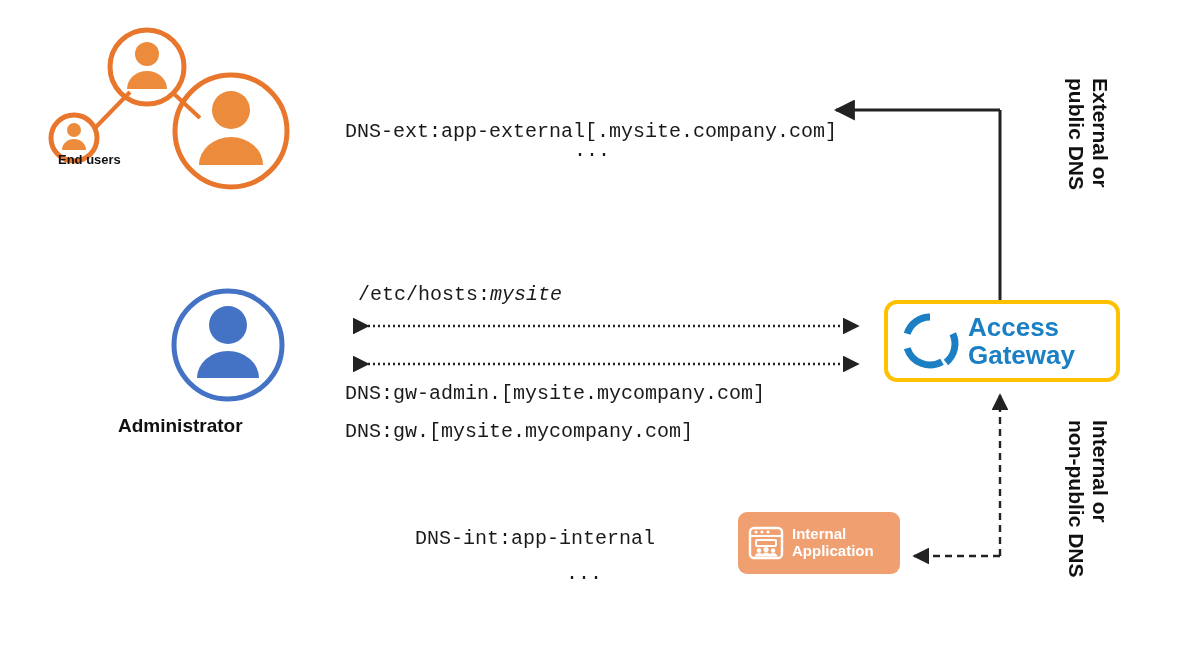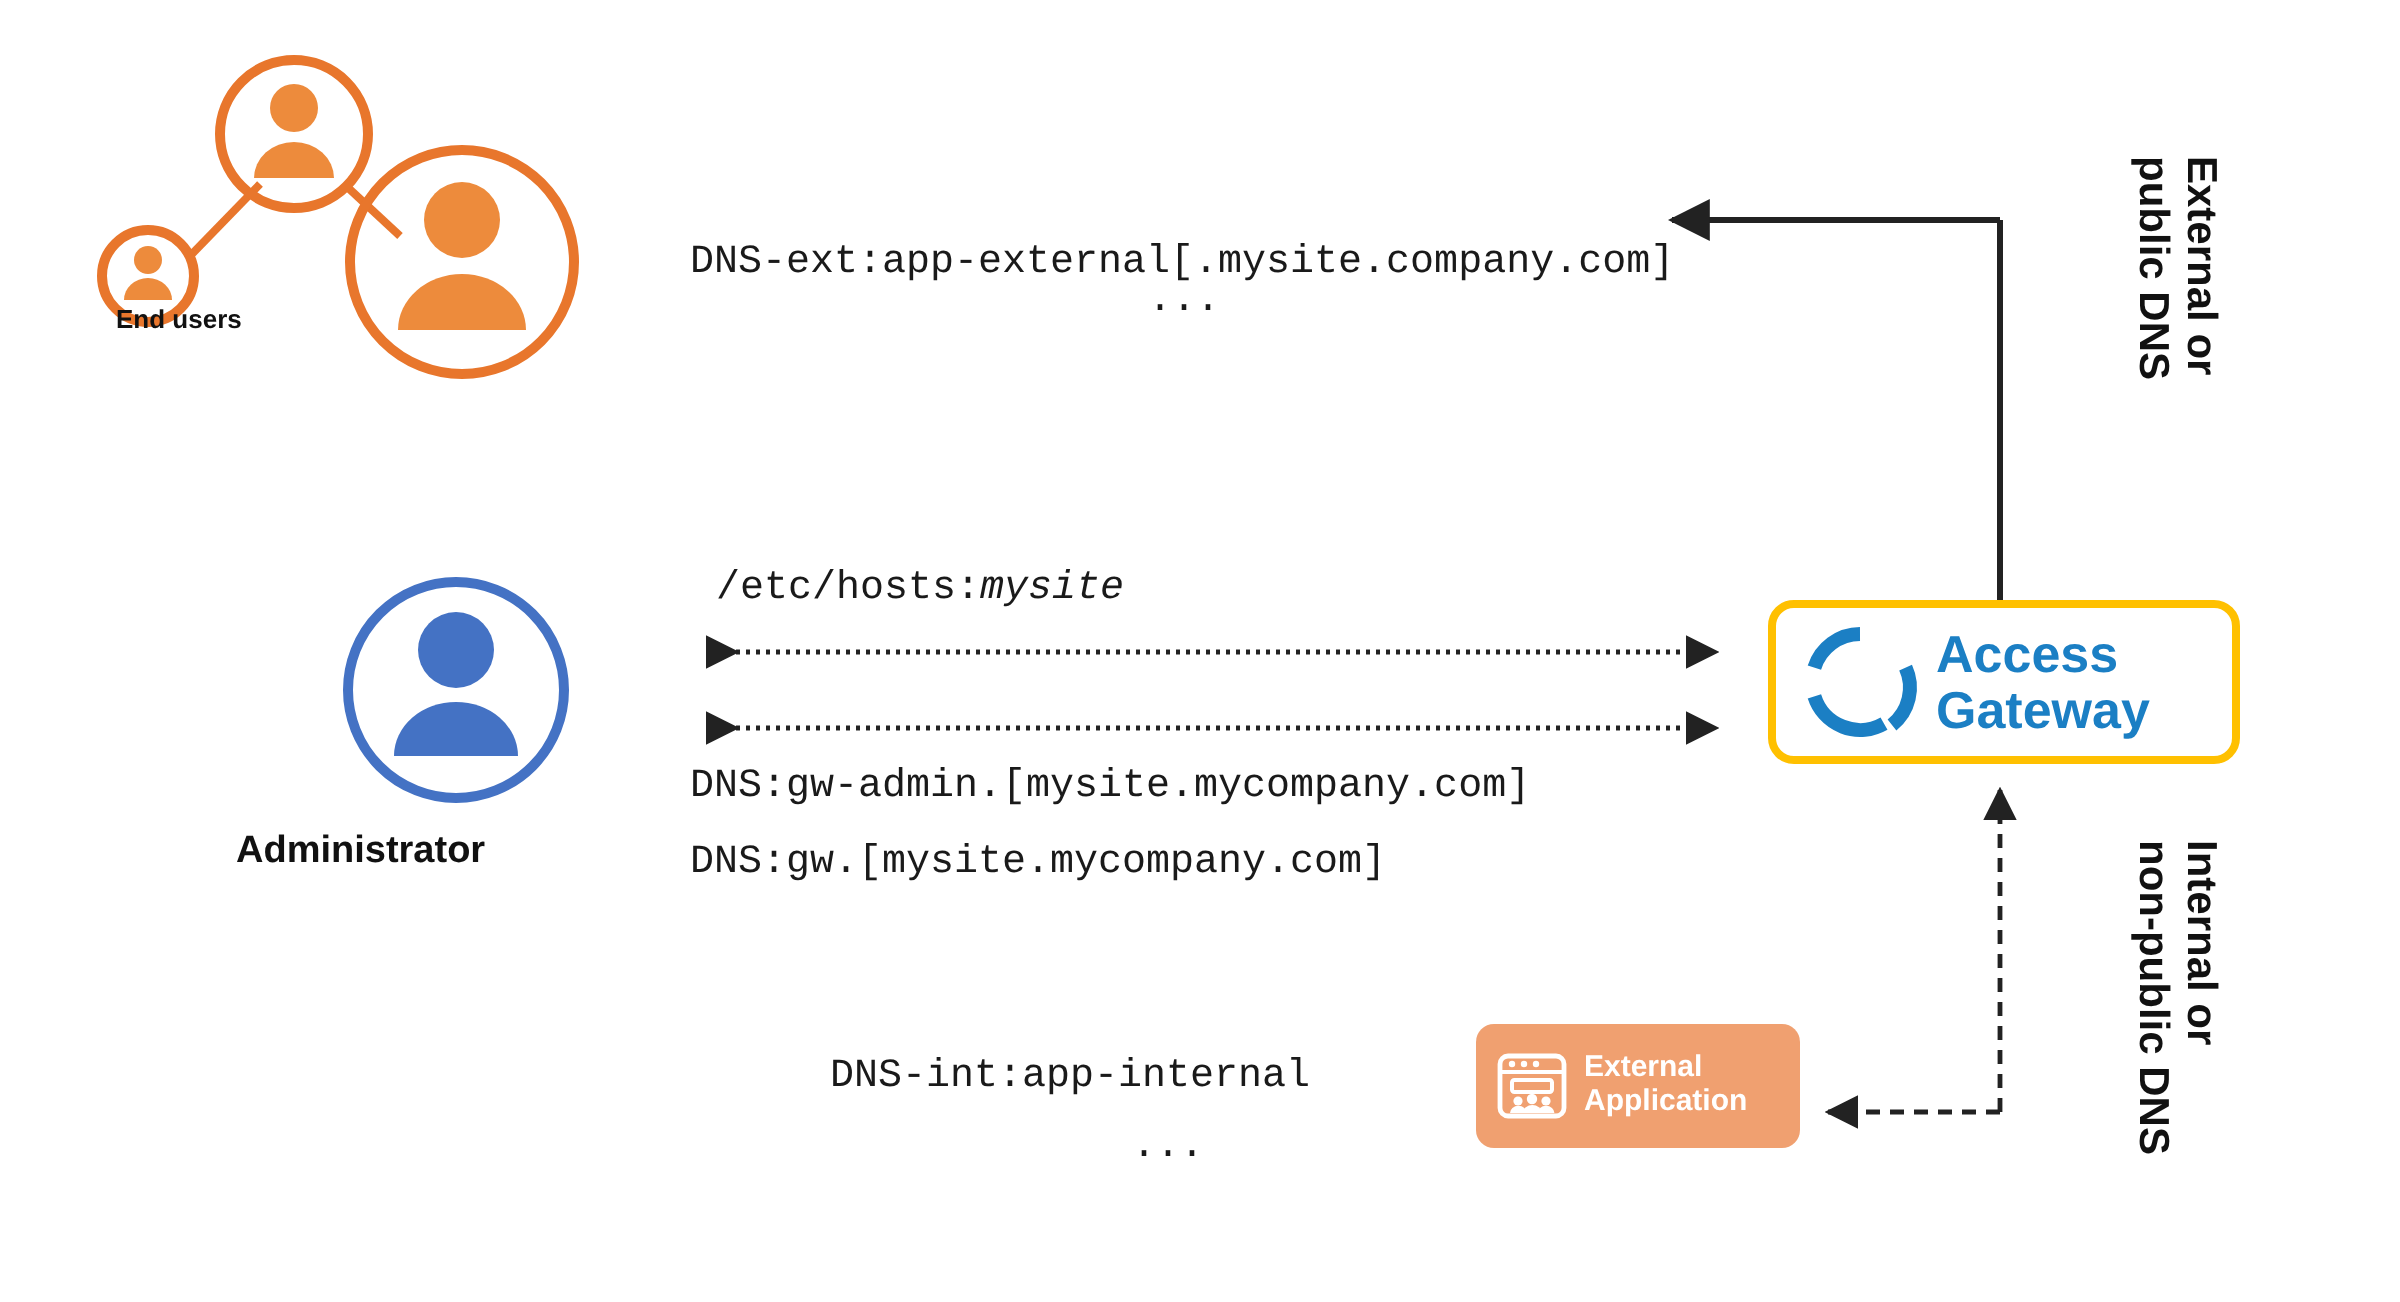--- a/index.html
+++ b/index.html
@@ -217,21 +217,21 @@
       <circle cx="22" cy="9" r="1.6" fill="#ffffff"></circle>
       <rect x="10" y="17" width="20" height="6" rx="1.2" fill="none" stroke="#ffffff" stroke-width="2"></rect>
       <circle cx="13" cy="27.5" r="2.3" fill="#ffffff"></circle>
       <circle cx="20" cy="26.5" r="2.6" fill="#ffffff"></circle>
       <circle cx="27" cy="27.5" r="2.3" fill="#ffffff"></circle>
       <path d="M 9 33.5 a 4.2 3.6 0 0 1 8.4 0 z" fill="#ffffff"></path>
       <path d="M 15.6 33.5 a 4.6 4 0 0 1 9.2 0 z" fill="#ffffff"></path>
       <path d="M 22.8 33.5 a 4.2 3.6 0 0 1 8.4 0 z" fill="#ffffff"></path>
     </svg>
     <div id="pa-text">
-      <div>External</div>
+      <div>Internal</div>
       <div>Application</div>
     </div>
   </div>
 
   <div class="abs vlabel" id="ext-dns-label">External or
 public DNS</div>
   <div class="abs vlabel" id="int-dns-label">Internal or
 non-public DNS</div>
 
 </div>

